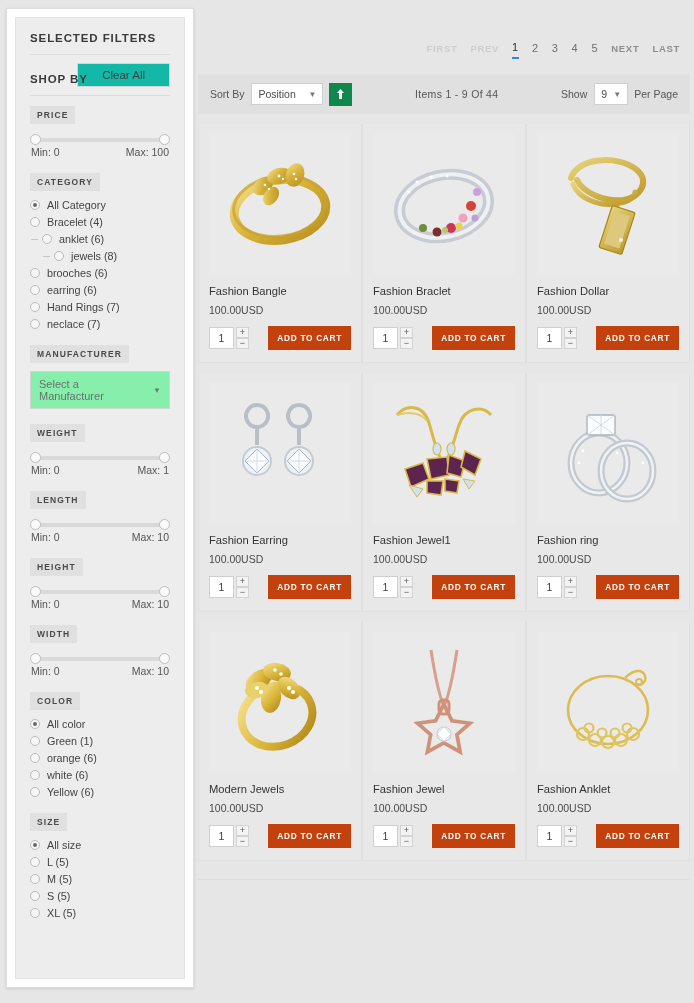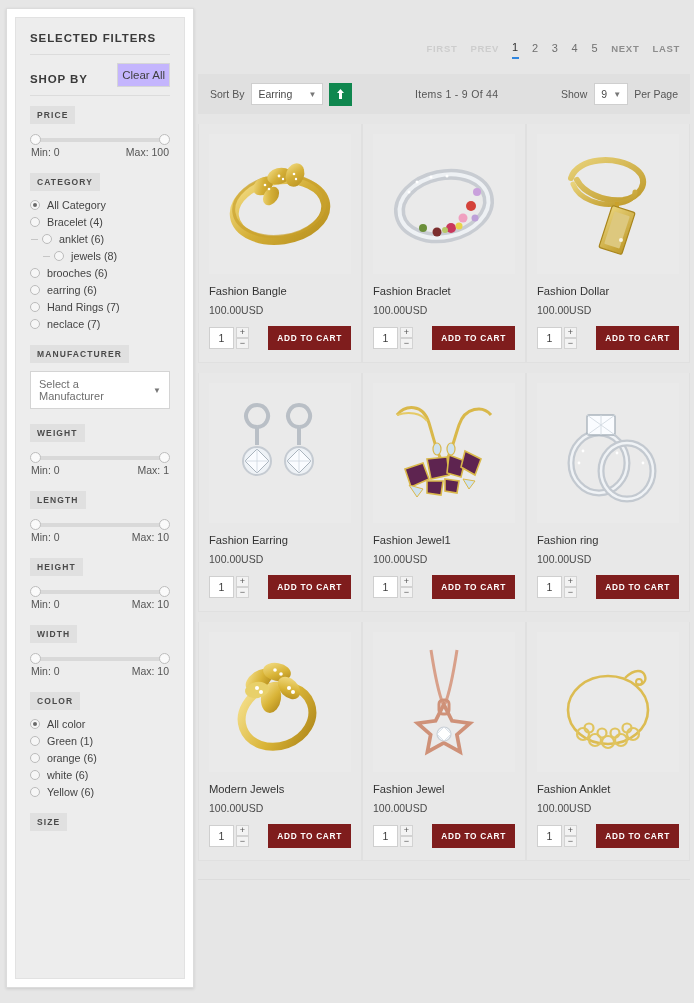--- a/index.html
+++ b/index.html
@@ -27,23 +27,23 @@
     border: 1px solid #e2e2e2;
     padding: 14px 14px 10px 14px;
   }
   .sf-title {
     font-size: 11.5px; font-weight: bold; letter-spacing: 0.9px;
     color: #3a3a3a; text-transform: uppercase;
   }
   .hr-line { height: 1px; background: #dcdcdc; margin: 10px 0 8px 0; }
   .clear-row { display: flex; justify-content: flex-end; }
   .clear-btn {
-    background: #c4b5fd; border: 1px solid #d6d6d6;
+    background: #14b8a6; border: 1px solid #d6d6d6;
     font-size: 11.5px; color: #3f3f3f;
-    padding: 5px 4px; font-family: inherit; cursor: pointer;
+    padding: 5px 24px; font-family: inherit; cursor: pointer;
   }
   .shop-by {
     font-size: 11.5px; font-weight: bold; letter-spacing: 0.9px;
     color: #3a3a3a; margin-top: -14px;
   }
   .sect-label {
     display: inline-block; background: #e0e0e0;
     font-size: 8.5px; font-weight: bold; letter-spacing: 1.1px;
     color: #4a4a4a; padding: 4px 7px; margin-bottom: 8px;
   }
@@ -81,21 +81,21 @@
   .opt-label { font-size: 10.8px; color: #444; }
   .ind1 { padding-left: 12px; position: relative; }
   .ind2 { padding-left: 24px; position: relative; }
   .ind1::before, .ind2::before {
     content: ""; position: absolute; top: 50%;
     width: 7px; height: 1px; background: #c6c6c6;
   }
   .ind1::before { left: 1px; }
   .ind2::before { left: 13px; }
   .mfr-select {
-    width: 100%; border: 1px solid #d4d4d4; background: #ffffff;
+    width: 100%; border: 1px solid #d4d4d4; background: #86efac;
     font-size: 11px; color: #6e6e6e; padding: 6px 8px;
     font-family: inherit; appearance: none;
     display: flex; justify-content: space-between; align-items: center; gap: 24px;
   }
   .caret { font-size: 8px; color: #777; }
 
   
   .main { position: absolute; left: 194px; top: 12px; width: 500px; height: 1003px; }
   .pager {
     display: flex; align-items: center; justify-content: flex-end;
@@ -154,21 +154,21 @@
     display: flex; align-items: center; justify-content: center;
   }
   .steppers { display: flex; flex-direction: column; margin-left: 2px; }
   .step {
     width: 13px; height: 11px; border: 1px solid #d3d3d3;
     background: #f3f3f3; font-size: 9px; line-height: 9px;
     color: #555; display: flex; align-items: center;
     justify-content: center; cursor: pointer;
   }
   .atc {
-    margin-left: auto; background: #7f1d1d; color: #fff;
+    margin-left: auto; background: #c2410c; color: #fff;
     font-size: 8.3px; font-weight: bold; letter-spacing: 0.7px;
     padding: 7px 9px; border: none; cursor: pointer;
     font-family: inherit;
   }
   .bottom-sep { height: 1px; background: #dcdcdc; margin: 18px 4px 0 4px; }
 </style>
 </head>
 <body>
 
 <div class="page">
@@ -324,20 +324,42 @@
             </div>
             <div class="opt">
               <span class="radio"></span>
               <span class="opt-label">Yellow (6)</span>
             </div>
           </div>
       </div>
 
       <div class="block">
         <span class="sect-label">SIZE</span>
+        <div id="size-list">
+            <div class="opt">
+              <span class="radio on"></span>
+              <span class="opt-label">All size</span>
+            </div>
+            <div class="opt">
+              <span class="radio"></span>
+              <span class="opt-label">L (5)</span>
+            </div>
+            <div class="opt">
+              <span class="radio"></span>
+              <span class="opt-label">M (5)</span>
+            </div>
+            <div class="opt">
+              <span class="radio"></span>
+              <span class="opt-label">S (5)</span>
+            </div>
+            <div class="opt">
+              <span class="radio"></span>
+              <span class="opt-label">XL (5)</span>
+            </div>
+          </div>
       </div>
 
     </div>
   </aside>
 
   <main class="main">
 
     <nav class="pager" id="pager">
         <span class="pg dim">FIRST</span>
         <span class="pg dim">PREV</span>
@@ -346,21 +368,21 @@
         <span class="pg num">3</span>
         <span class="pg num">4</span>
         <span class="pg num">5</span>
         <span class="pg ">NEXT</span>
         <span class="pg ">LAST</span>
       </nav>
 
     <div class="toolbar">
       <span class="tb-lbl">Sort By</span>
       <div class="sel-box">
-        <span>Earring</span>
+        <span>Position</span>
         <span class="caret">▼</span>
       </div>
       <div class="sort-dir">
         <svg width="9" height="12" viewBox="0 0 9 12">
           <path d="M4.5 1 L8 5 H6 V11 H3 V5 H1 Z" fill="#ffffff"></path>
         </svg>
       </div>
       <span class="tb-mid">Items  1 - 9  Of  44</span>
       <div class="tb-right">
         <span class="tb-lbl">Show</span>

